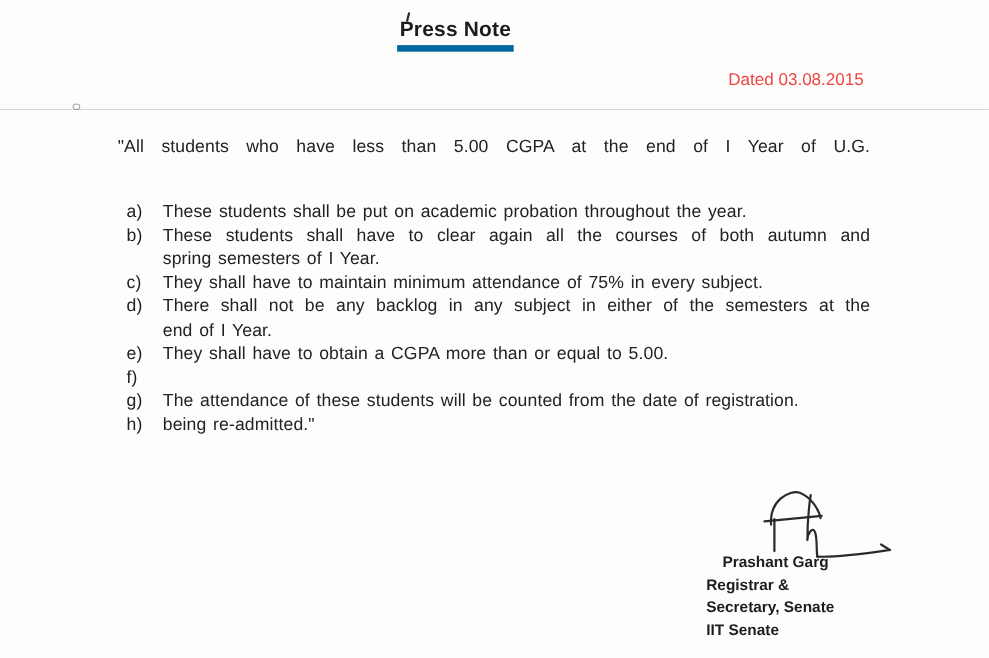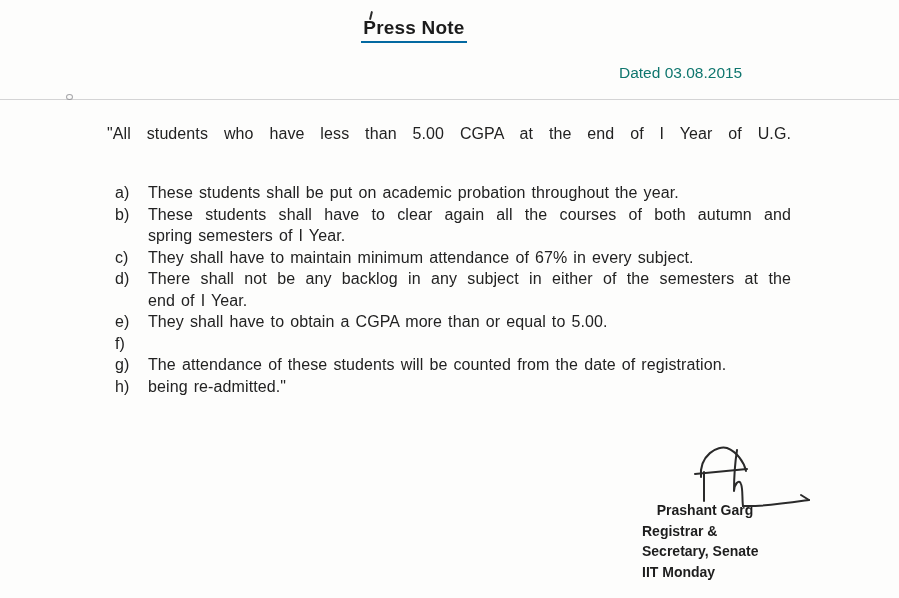--- a/index.html
+++ b/index.html
@@ -20,32 +20,32 @@
     position:absolute;left:66px;top:94px;width:5px;height:4px;
     border:1px solid rgba(120,120,125,0.65);border-radius:50%;
   }
   
   .title-wrap{
     position:absolute;top:17px;left:0;width:828px;text-align:center;
   }
   .title-text{
     display:inline-block;
     font-size:19px;font-weight:bold;color:#1c1c1c;
-    border-bottom:2px solid #0369a1;
+    border-bottom:6px solid #0369a1;
     padding:0 2px 2px 2px;
     letter-spacing:0.2px;
   }
   .title-tick{
     position:absolute;left:370px;top:11px;width:2px;height:9px;
     background:#2a2a2a;transform:rotate(14deg);border-radius:1px;
   }
   
   .date-line{
-    position:absolute;top:64px;left:619px;
-    font-size:15.5px;color:#0f766e;
+    position:absolute;top:64px;left:662px;
+    font-size:15.5px;color:#ef4444;
   }
   
   .doc-text{
     font-size:16px;line-height:21.5px;letter-spacing:0.1px;color:#222;
   }
   .intro{
     position:absolute;top:123px;left:107px;width:684px;
   }
   .jline{display:block;text-align:justify;text-align-last:justify;}
   .plain{display:block;word-spacing:1.5px;}
@@ -101,21 +101,21 @@
       <span class="cond-label">b)</span>
       <span class="cond-text">
         <span class="jline">These students shall have to clear again all the courses of both autumn and</span>
         <span class="plain">spring semesters of I Year.</span>
       </span>
     </div>
 
     <div class="cond">
       <span class="cond-label">c)</span>
       <span class="cond-text">
-        <span class="plain">They shall have to maintain minimum attendance of 67% in every subject.</span>
+        <span class="plain">They shall have to maintain minimum attendance of 75% in every subject.</span>
       </span>
     </div>
 
     <div class="cond">
       <span class="cond-label">d)</span>
       <span class="cond-text">
         <span class="jline">There shall not be any backlog in any subject in either of the semesters at the</span>
         <span class="plain">end of I Year.</span>
       </span>
     </div>
@@ -155,16 +155,16 @@
     <path d="M14,29 L14,58"></path>
     <path d="M47,7 C45,20 44,35 44,48 C44,42 49,35 51,41 C53,46 52,56 53,63"></path>
     <path d="M53,63 C72,64 98,60 119,57"></path>
     <path d="M111,52 L119,57"></path>
   </svg>
 
   <div class="sig-block">
     <div class="sig-name">Prashant Garg</div>
     <div class="sig-title">Registrar &amp;</div>
     <div class="sig-title">Secretary, Senate</div>
-    <div class="sig-title-last">IIT Monday</div>
+    <div class="sig-title-last">IIT Senate</div>
   </div>
 
 </div>
 
 </body></html>

